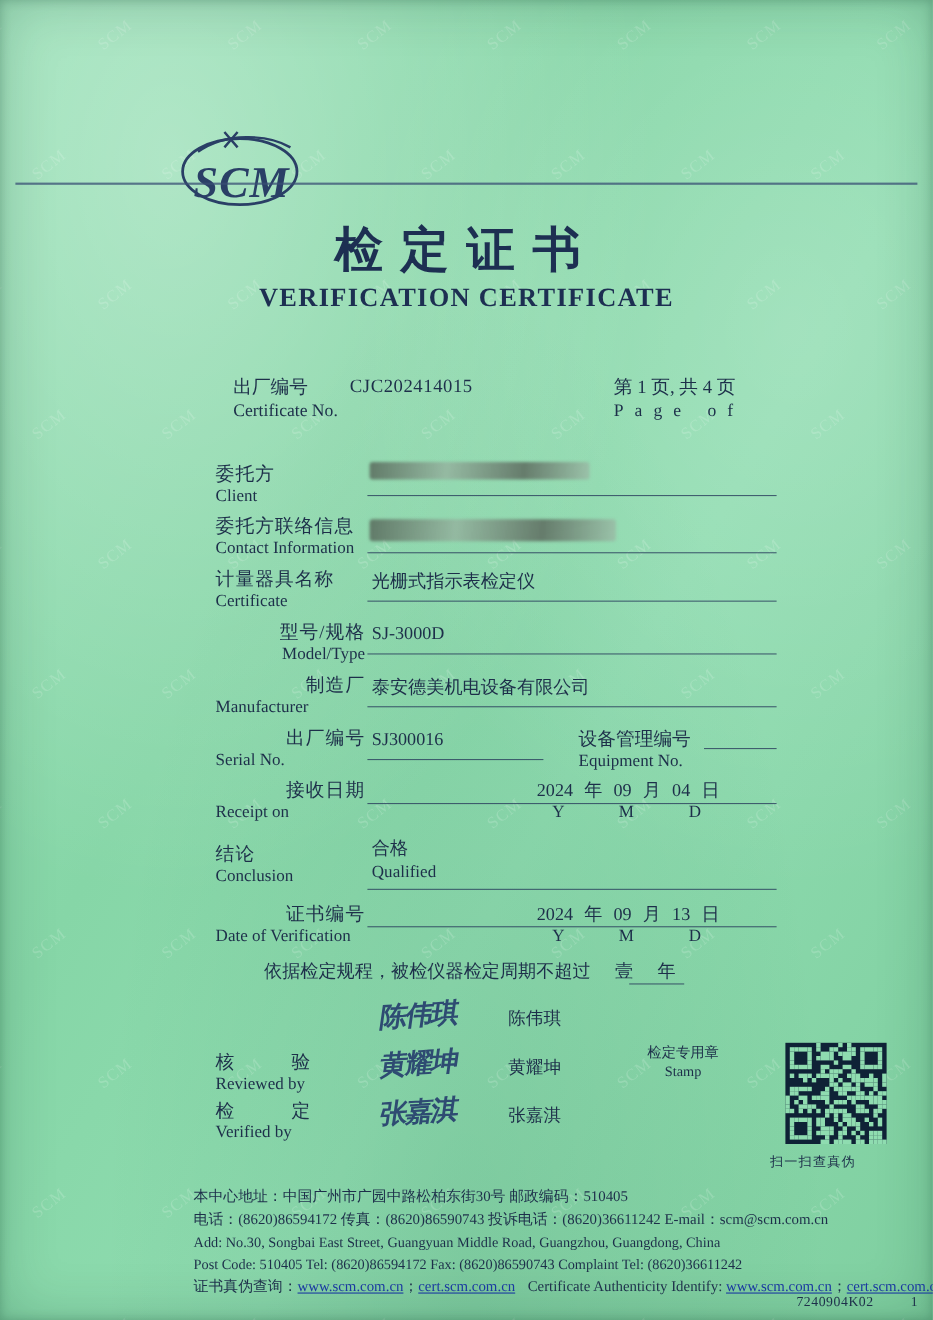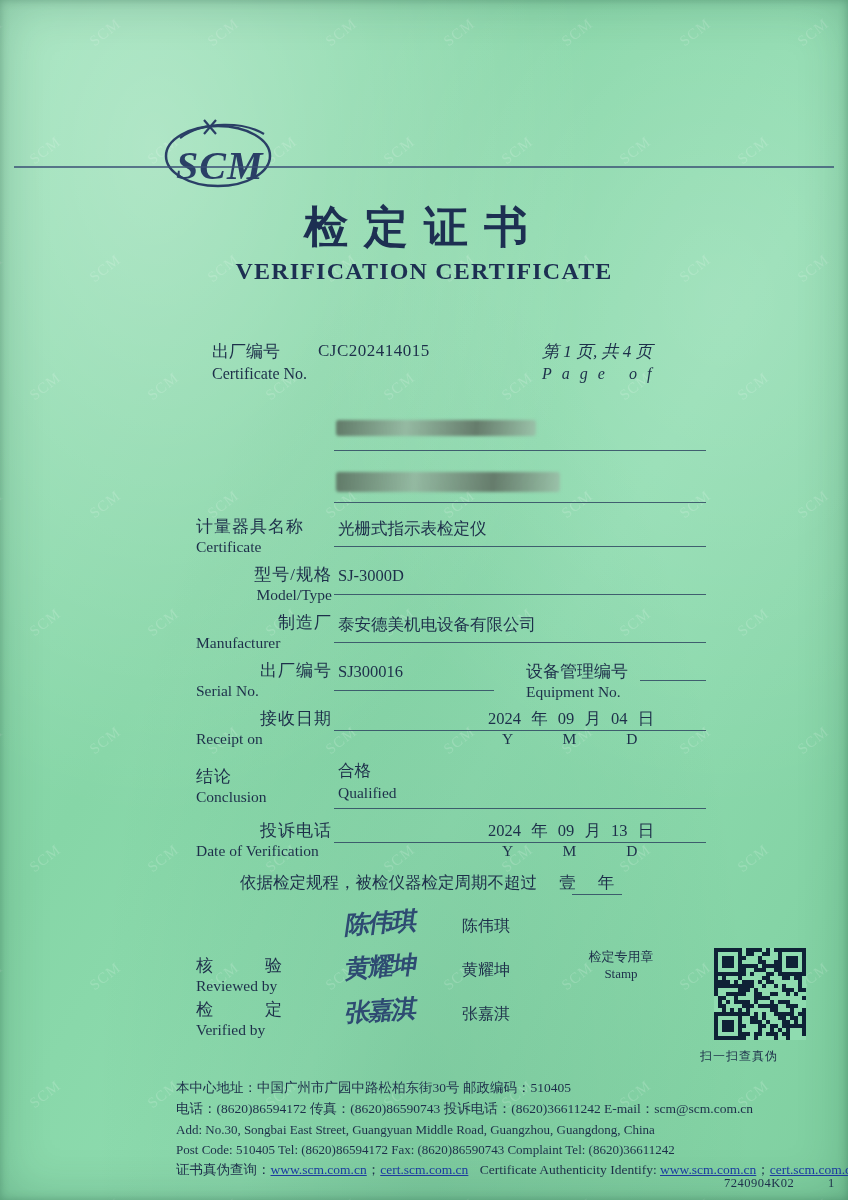--- a/index.html
+++ b/index.html
@@ -76,21 +76,21 @@
   }
   .title-en{
     position:absolute;left:0;top:258px;width:848px;text-align:center;
     font-size:24px;font-weight:bold;letter-spacing:1.2px;color:#1d2f52;
   }
 
   
   .cno-label{position:absolute;left:212px;top:340px;font-size:17px;}
   .cno-label .en{font-size:16px;display:block;margin-top:2px;}
   .cno-val{position:absolute;left:318px;top:341px;font-size:17px;letter-spacing:.5px;}
-  .page-label{position:absolute;left:542px;top:340px;font-size:17px;font-style:italic;}
+  .page-label{position:absolute;left:558px;top:340px;font-size:17px;}
   .page-label .en{font-size:16px;display:block;margin-top:2px;letter-spacing:10px;}
 
   
   .tbl{position:absolute;left:196px;top:420px;width:510px;}
   .row{position:relative;height:50px;}
   .lab{
     position:absolute;left:0;top:0;width:136px;text-align:left;
   }
   .lab.right{text-align:right;}
   .lab .cn{display:block;font-size:17px;letter-spacing:1px;line-height:1.25;}
@@ -255,25 +255,33 @@
   </div>
   <div class="cno-val">CJC202414015</div>
   <div class="page-label">
     <span>第 1 页, 共 4 页</span>
     <span class="en">Page        of</span>
   </div>
 
   <div class="tbl">
 
     <div class="row" style="height:48px;">
+      <div class="lab">
+        <span class="cn">委托方</span>
+        <span class="en">Client</span>
+      </div>
       <div class="redact" style="left:140px;top:0px;width:200px;height:16px;"></div>
       <div class="line" style="top:30px;width:372px;"></div>
     </div>
 
     <div class="row" style="height:48px;">
+      <div class="lab">
+        <span class="cn">委托方联络信息</span>
+        <span class="en">Contact Information</span>
+      </div>
       <div class="redact" style="left:140px;top:4px;width:224px;height:20px;"></div>
       <div class="line" style="top:34px;width:372px;"></div>
     </div>
 
     <div class="row" style="height:48px;">
       <div class="lab">
         <span class="cn">计量器具名称</span>
         <span class="en">Certificate</span>
       </div>
       <div class="val">光栅式指示表检定仪</div>
@@ -338,21 +346,21 @@
         <span class="cn">结论</span>
         <span class="en">Conclusion</span>
       </div>
       <div class="val" style="top:0;">合格</div>
       <div class="val" style="top:24px;font-size:15.5px;">Qualified</div>
       <div class="line" style="top:48px;width:372px;"></div>
     </div>
 
     <div class="row" style="height:52px;">
       <div class="lab right">
-        <span class="cn">投诉电话</span>
+        <span class="cn">证书编号</span>
         <span class="en" style="text-align:left;">Date of Verification</span>
       </div>
       <div style="position:absolute;left:292px;top:0;font-size:16.5px;">
         <span>2024</span>
         <span style="margin:0 6px;">年</span>
         <span>09</span>
         <span style="margin:0 6px;">月</span>
         <span>13</span>
         <span style="margin-left:6px;">日</span>
       </div>

